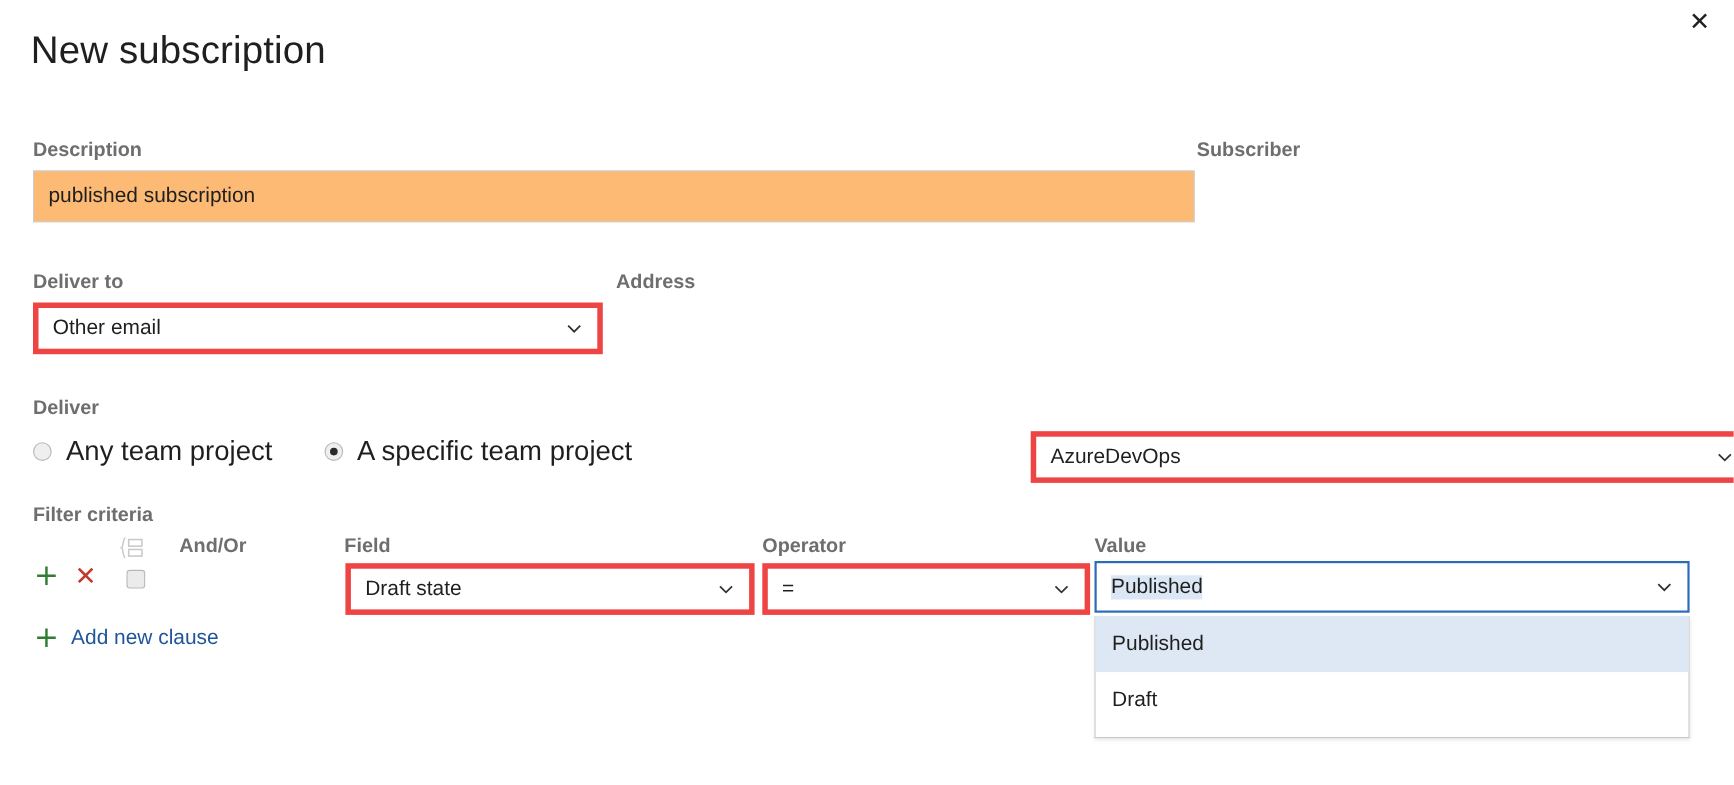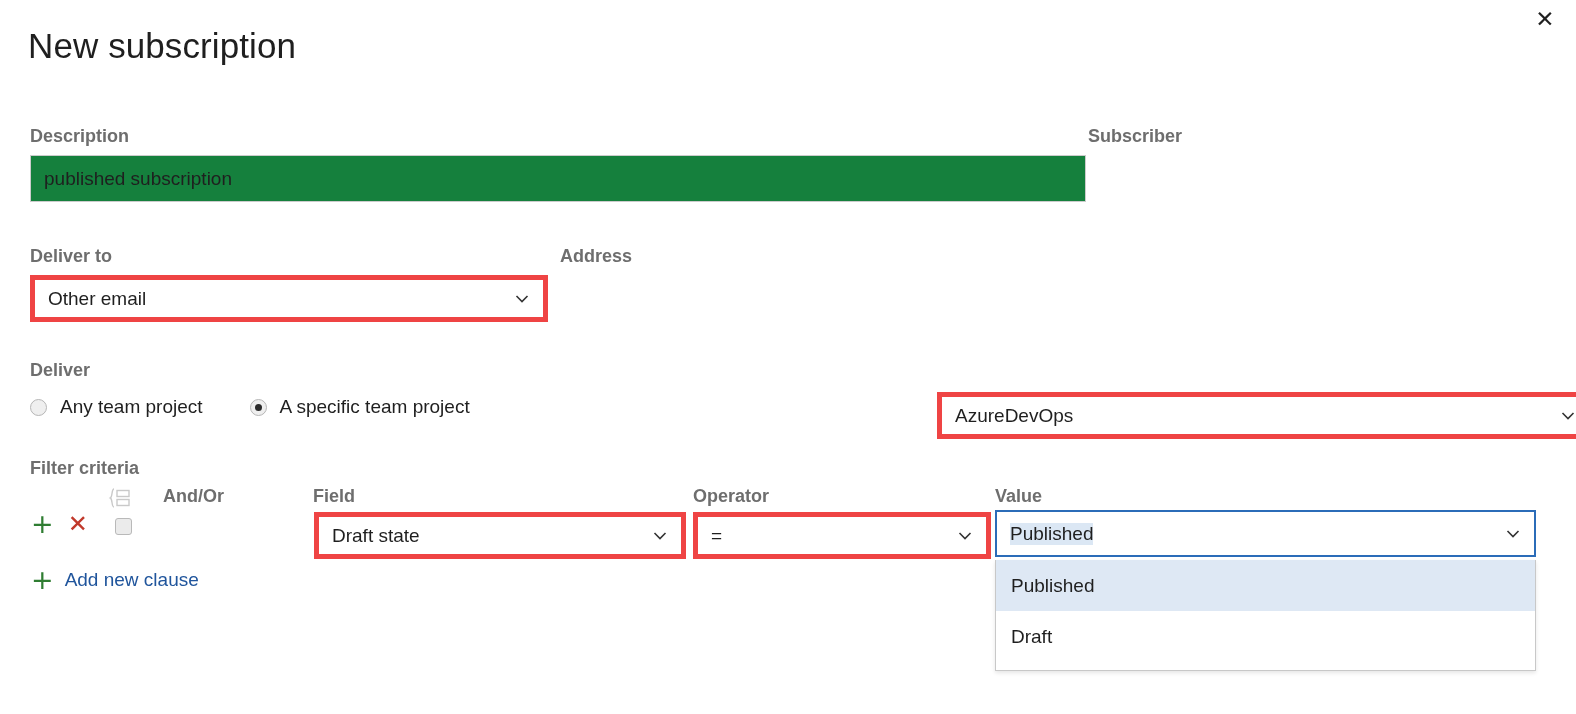--- a/index.html
+++ b/index.html
@@ -51,21 +51,21 @@
     font-size: 18px;
     color: #6e6e6e;
     font-weight: 700;
     white-space: nowrap;
   }
 
   
   .txt-input {
     height: 47px;
     border: 1px solid #cccccc;
-    background: #15803d;
+    background: #fdba74;
     font-size: 19px;
     color: #1f1f1f;
     padding: 0 13px;
     font-family: "Liberation Sans", sans-serif;
     outline: none;
     width: 100%;
     display: block;
   }
   .txt-input.disabled {
     background: #e7e7e7;
@@ -134,21 +134,21 @@
     left: 50%;
     top: 50%;
     width: 7px;
     height: 7px;
     margin-left: -3.5px;
     margin-top: -3.5px;
     border-radius: 50%;
     background: #2b2b2b;
   }
   .radio-label {
-    font-size: 19px;
+    font-size: 25px;
     color: #1f1f1f;
     margin-left: 13px;
     white-space: nowrap;
   }
 
   
   .plus-icon {
     color: #2f7d32;
     font-size: 27px;
     line-height: 1;

